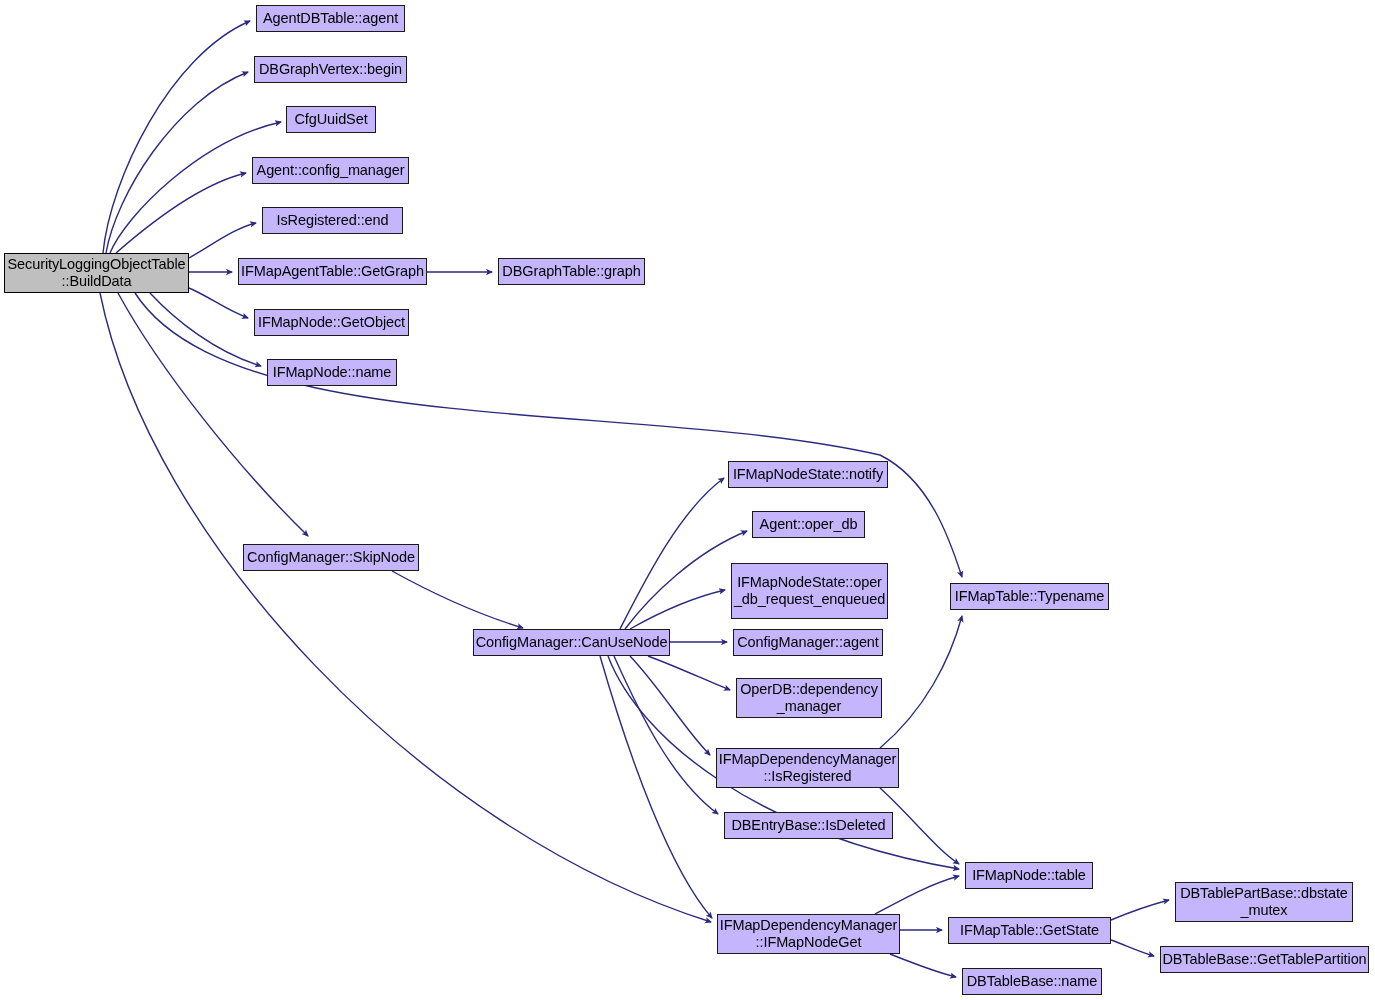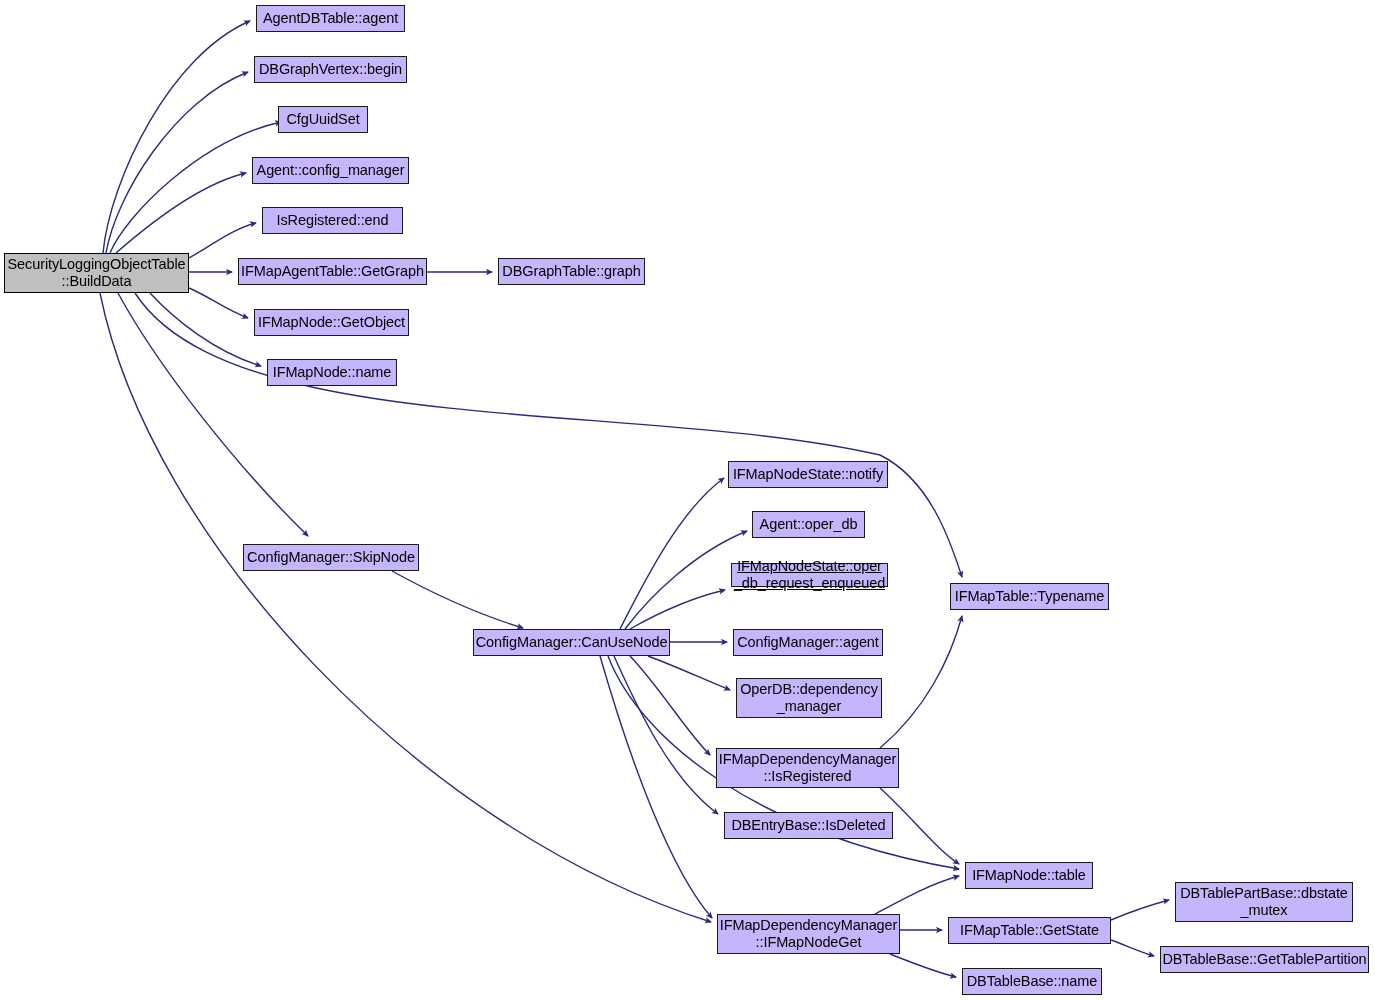--- a/index.html
+++ b/index.html
@@ -88,32 +88,32 @@
         <path d="M 890 954 C 915 964 935 972 956 977" fill="none" stroke="#2a2a7f" stroke-width="1.4" marker-end="url(#arrowhead)"></path>
         <path d="M 1111 920 C 1130 912 1150 905 1169 900" fill="none" stroke="#2a2a7f" stroke-width="1.4" marker-end="url(#arrowhead)"></path>
         <path d="M 1111 940 C 1125 945 1140 952 1154 956" fill="none" stroke="#2a2a7f" stroke-width="1.4" marker-end="url(#arrowhead)"></path>
       </g>
   </svg>
   <div id="node-group">
       <div class="node root" style="left: 4px; top: 253px; width: 185px; height: 40px; justify-content: flex-end;"><span class="lbl">SecurityLoggingObjectTable
 ::BuildData</span></div>
       <div class="node" style="left: 256px; top: 5px; width: 149px; height: 27px;"><span class="lbl">AgentDBTable::agent</span></div>
       <div class="node" style="left: 254px; top: 56px; width: 153px; height: 27px;"><span class="lbl">DBGraphVertex::begin</span></div>
-      <div class="node" style="left: 278px; top: 106px; width: 90px; height: 27px;"><span class="lbl">CfgUuidSet</span></div>
+      <div class="node" style="left: 286px; top: 106px; width: 90px; height: 27px;"><span class="lbl">CfgUuidSet</span></div>
       <div class="node" style="left: 252px; top: 157px; width: 157px; height: 27px;"><span class="lbl">Agent::config_manager</span></div>
       <div class="node" style="left: 262px; top: 207px; width: 141px; height: 27px;"><span class="lbl">IsRegistered::end</span></div>
       <div class="node" style="left: 238px; top: 258px; width: 189px; height: 27px;"><span class="lbl">IFMapAgentTable::GetGraph</span></div>
       <div class="node" style="left: 254px; top: 309px; width: 155px; height: 27px;"><span class="lbl">IFMapNode::GetObject</span></div>
       <div class="node" style="left: 267px; top: 359px; width: 130px; height: 27px;"><span class="lbl">IFMapNode::name</span></div>
       <div class="node" style="left: 498px; top: 258px; width: 147px; height: 27px;"><span class="lbl">DBGraphTable::graph</span></div>
       <div class="node" style="left: 243px; top: 544px; width: 176px; height: 27px;"><span class="lbl">ConfigManager::SkipNode</span></div>
       <div class="node" style="left: 473px; top: 629px; width: 197px; height: 27px;"><span class="lbl">ConfigManager::CanUseNode</span></div>
       <div class="node" style="left: 728px; top: 461px; width: 160px; height: 27px;"><span class="lbl">IFMapNodeState::notify</span></div>
       <div class="node" style="left: 752px; top: 511px; width: 113px; height: 27px;"><span class="lbl">Agent::oper_db</span></div>
-      <div class="node" style="left: 731px; top: 563px; width: 157px; height: 24px; text-decoration: underline;"><span class="lbl">IFMapNodeState::oper
+      <div class="node" style="left: 731px; top: 563px; width: 157px; height: 56px;"><span class="lbl">IFMapNodeState::oper
 _db_request_enqueued</span></div>
       <div class="node" style="left: 733px; top: 629px; width: 150px; height: 27px;"><span class="lbl">ConfigManager::agent</span></div>
       <div class="node" style="left: 736px; top: 678px; width: 146px; height: 40px;"><span class="lbl">OperDB::dependency
 _manager</span></div>
       <div class="node" style="left: 716px; top: 748px; width: 183px; height: 40px;"><span class="lbl">IFMapDependencyManager
 ::IsRegistered</span></div>
       <div class="node" style="left: 724px; top: 812px; width: 169px; height: 27px;"><span class="lbl">DBEntryBase::IsDeleted</span></div>
       <div class="node" style="left: 950px; top: 583px; width: 159px; height: 27px;"><span class="lbl">IFMapTable::Typename</span></div>
       <div class="node" style="left: 965px; top: 862px; width: 128px; height: 27px;"><span class="lbl">IFMapNode::table</span></div>
       <div class="node" style="left: 717px; top: 914px; width: 183px; height: 40px;"><span class="lbl">IFMapDependencyManager

